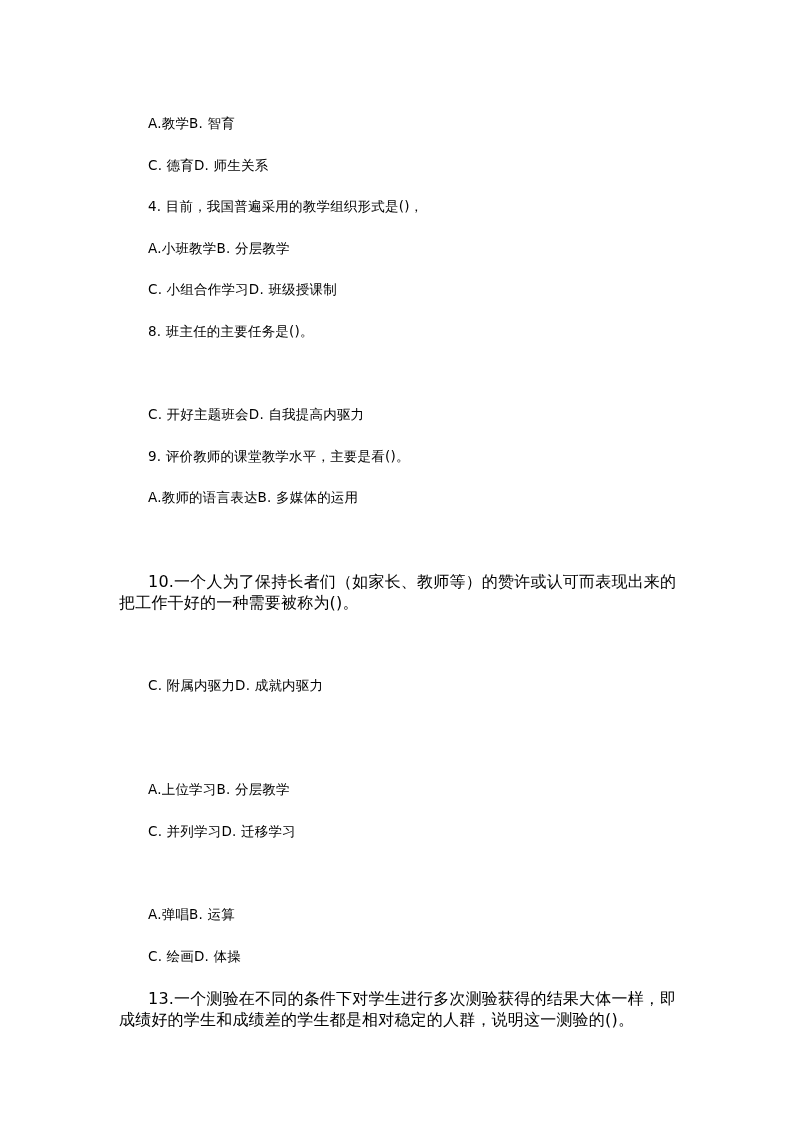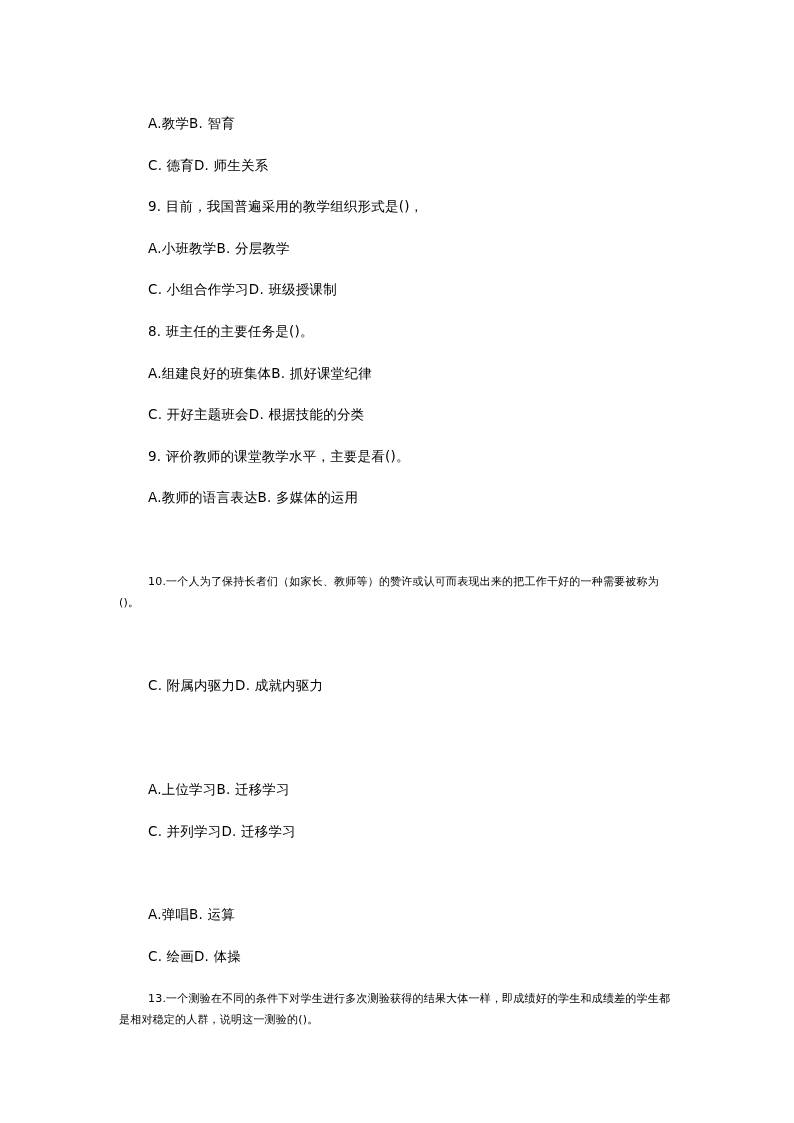--- a/index.html
+++ b/index.html
@@ -1,39 +1,38 @@
 <!DOCTYPE html>
 <html><head>
 <meta charset="utf-8">
 <style>
   html, body { margin: 0; padding: 0; background: #ffffff; }
   body { width: 794px; height: 1123px; position: relative; overflow: hidden;
          font-family: "DejaVu Sans", "Liberation Sans", sans-serif; color: #000; }
   .page { position: absolute; left: 0; top: 0; width: 665px; height: 1123px; margin-top: 16px; }
   .line { position: absolute; left: 148px; font-size: 13.5px; line-height: 20px; white-space: nowrap; letter-spacing: 0.2px; }
-  .para { position: absolute; left: 119px; width: 560px; font-size: 11px; line-height: 21px; text-indent: 29px; letter-spacing: 0.2px; }
+  .para { position: absolute; left: 119px; width: 560px; font-size: 16px; line-height: 21px; text-indent: 29px; letter-spacing: 0.2px; }
 </style>
 </head>
 <body>
 
 <div class="page">
   <div class="line" style="top:97px">A.教学B. 智育</div>
   <div class="line" style="top:139px">C. 德育D. 师生关系</div>
-  <div class="line" style="top:180px">9. 目前，我国普遍采用的教学组织形式是()，</div>
+  <div class="line" style="top:180px">4. 目前，我国普遍采用的教学组织形式是()，</div>
   <div class="line" style="top:222px">A.小班教学B. 分层教学</div>
   <div class="line" style="top:263px">C. 小组合作学习D. 班级授课制</div>
   <div class="line" style="top:305px">8. 班主任的主要任务是()。</div>
-  <div class="line" style="top:347px">A.组建良好的班集体B. 抓好课堂纪律</div>
-  <div class="line" style="top:388px">C. 开好主题班会D. 根据技能的分类</div>
+  <div class="line" style="top:388px">C. 开好主题班会D. 自我提高内驱力</div>
   <div class="line" style="top:430px">9. 评价教师的课堂教学水平，主要是看()。</div>
   <div class="line" style="top:471px">A.教师的语言表达B. 多媒体的运用</div>
 
   <div class="para" style="top:555px">10.一个人为了保持长者们（如家长、教师等）的赞许或认可而表现出来的把工作干好的一种需要被称为()。</div>
   <div class="line" style="top:659px">C. 附属内驱力D. 成就内驱力</div>
 
-  <div class="line" style="top:763px">A.上位学习B. 迁移学习</div>
+  <div class="line" style="top:763px">A.上位学习B. 分层教学</div>
   <div class="line" style="top:805px">C. 并列学习D. 迁移学习</div>
 
   <div class="line" style="top:888px">A.弹唱B. 运算</div>
   <div class="line" style="top:930px">C. 绘画D. 体操</div>
 
   <div class="para" style="top:972px">13.一个测验在不同的条件下对学生进行多次测验获得的结果大体一样，即成绩好的学生和成绩差的学生都是相对稳定的人群，说明这一测验的()。</div>
 </div>
 
 </body></html>

